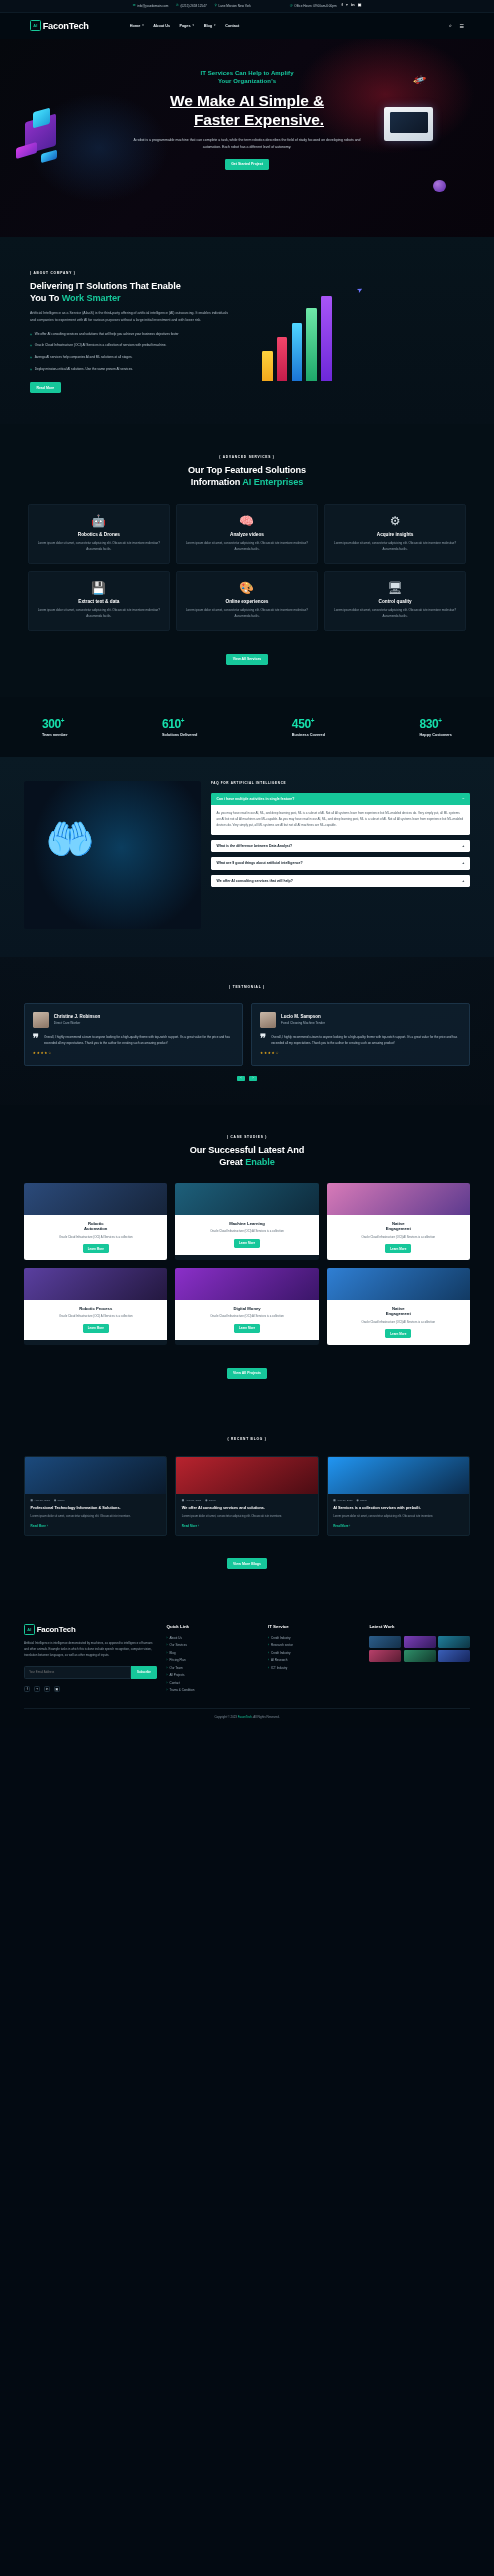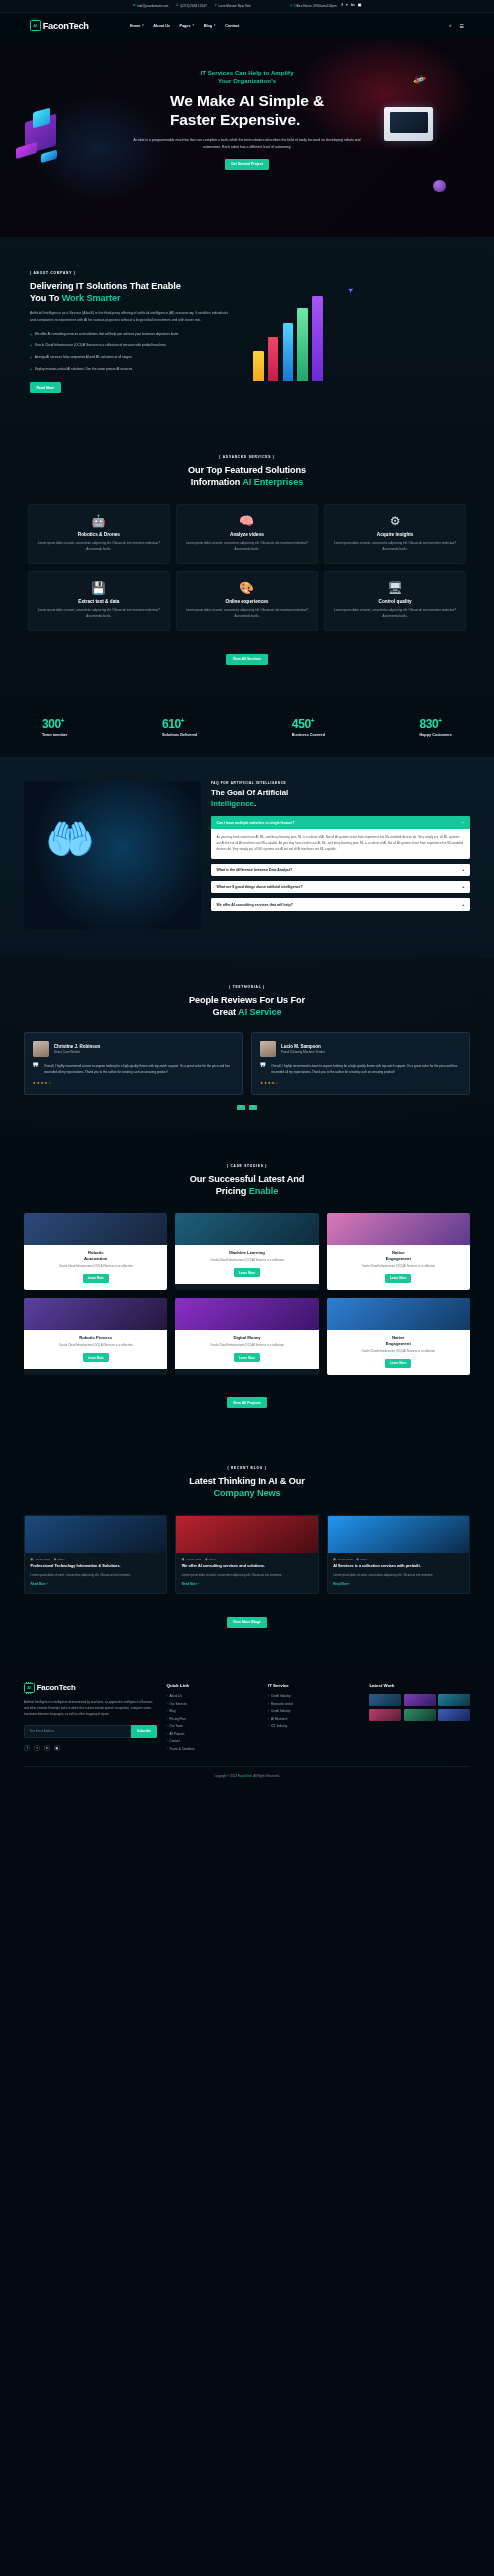--- a/index.html
+++ b/index.html
@@ -53,22 +53,22 @@
   .hero {
     height:198px; position:relative; overflow:hidden;
     background:
       radial-gradient(ellipse 127px 85px at 78% 28%, rgba(140,20,40,.55), transparent 70%),
       radial-gradient(ellipse 99px 78px at 20% 55%, rgba(20,50,90,.5), transparent 70%),
       linear-gradient(135deg,#05080d 0%,#0a0610 45%,#07040b 100%);
     display:flex; flex-direction:column; align-items:center; padding-top:30px;
   }
   .hero-sub { font-size:6px; color:#17c9a0; text-align:center; line-height:1.45; font-weight:600; letter-spacing:0.1px; }
   .hero-title {
-    font-size:15.5px; color:#fff; font-weight:bold; text-align:left;
-    line-height:1.22; margin-top:6.4px; letter-spacing:-0.1px;
+    font-size:15.5px; color:#fff; font-weight:bold; text-align:right;
+    line-height:1.22; margin-top:6.4px; letter-spacing:-0.1px;text-decoration:underline;
   }
   .hero-desc { font-size:3.5px; color:#c6d0d8; text-align:center; line-height:1.85; margin-top:7px; width:233px; }
   .btn-primary {
     margin-top:8.5px; background:#16c79a; color:#fff; border:none;
     font-size:3.5px; padding:3.5px 6.4px; border-radius:1.4px; font-weight:600; cursor:pointer;
   }
   .hero-cube { position:absolute; border-radius:2.1px; }
   .hc1 { left:25.4px; top:79px; width:31px; height:32px;
     background:linear-gradient(145deg,#9b35d8,#5a24a8); transform:skewY(-16deg); opacity:.92; }
   .hc2 { left:33px; top:71px; width:17px; height:15.5px;
@@ -85,21 +85,21 @@
   .hero-monitor::after{ content:""; position:absolute; left:5.6px; top:5.6px; width:38px; height:21px;
     background:linear-gradient(140deg,#1a2d45,#0d1726); border-radius:1.4px; }
   .hero-rocket { position:absolute; right:69px; top:35px; font-size:9.2px; transform:rotate(28deg); }
   .hero-planet { position:absolute; right:48px; top:141px; width:12.7px; height:12.7px;
     border-radius:50%; background:radial-gradient(circle at 35% 32%,#c98bff,#6a2ec4); opacity:.85; }
 
   
   .sec { position:relative; }
   .about {
     background:linear-gradient(180deg,#07141c 0%,#061018 100%);
-    padding:34px 30px 31px; display:flex; gap:15px; position:relative; overflow:hidden;
+    padding:34px 30px 31px; display:flex; gap:24px; position:relative; overflow:hidden;
   }
   .about-left { width:198px; }
   .tag {
     font-size:3.2px; letter-spacing:0.8px; color:#fff; font-weight:bold; margin-bottom:5px;
   }
   .tag-c { text-align:center; }
   .h2 { font-size:9.2px; color:#fff; font-weight:bold; line-height:1.32; letter-spacing:-0.1px; }
   .h2 .accent { color:#16c79a; }
   .about p { font-size:3.5px; color:#aebac4; line-height:2.05; margin-top:5.6px; }
   .bullets { margin-top:7.8px; display:flex; flex-direction:column; gap:5.6px; }
@@ -422,24 +422,20 @@
       <div class="cnt-lbl">Happy Customers</div>
     </div>
   </div>
 
   <div class="faq">
     <div class="faq-left">
       <div class="robot-hand">🤲</div>
     </div>
     <div class="faq-right">
       <div class="faq-tag">FAQ FOR ARTIFICIAL INTELLIGENCE</div>
-      <div class="faq-h">
-        <span>The Goal Of Artificial</span><br>
-        <span class="accent">Intelligence</span><span>.</span>
-      </div>
       <div class="acc">
         <div class="acc-item">
           <div class="acc-head open">
             <span>Can i have multiple activities in single feature?</span>
             <span>−</span>
           </div>
           <div class="acc-body">As you may have read in our AI, ML, and deep learning post, ML is a subset of AI. Not all AI systems learn from experience but ML-enabled devices do. Very simply put, all ML systems are AI but not all AI machines are ML-capable. As you may have read in our AI, ML, and deep learning post, ML is a subset of AI. Not all AI systems learn from experience but ML-enabled devices do. Very simply put, all ML systems are AI but not all AI machines are ML-capable.</div>
         </div>
         <div class="acc-item">
           <div class="acc-head closed">
@@ -458,24 +454,20 @@
             <span>We offer AI consulting services that will help?</span>
             <span>+</span>
           </div>
         </div>
       </div>
     </div>
   </div>
 
   <div class="testi">
     <div class="tag tag-c">( TESTMONIAL )</div>
-    <div class="h2 center">
-      <span>People Reviews For Us For</span><br>
-      <span>Great </span><span class="accent">AI Service</span>
-    </div>
     <div class="t-grid">
       <div class="t-card">
         <div class="t-top">
           <div class="t-av"></div>
           <div>
             <div class="t-name">Christine J. Robinson</div>
             <div class="t-role">Direct Care Worker</div>
           </div>
         </div>
         <div class="t-quote-row">
@@ -502,21 +494,21 @@
     <div class="t-nav">
       <span>‹</span>
       <span>›</span>
     </div>
   </div>
 
   <div class="projects">
     <div class="tag tag-c">( CASE STUDIES )</div>
     <div class="h2 center">
       <span>Our Successful Latest And</span><br>
-      <span>Pricing </span><span class="accent">Enable</span>
+      <span>Great </span><span class="accent">Enable</span>
     </div>
     <div class="p-grid">
       <div class="p-card">
         <div class="p-img i1"></div>
         <div class="p-body">
           <div class="p-title" style="white-space:pre-line">Robotic
 Automation</div>
           <div class="p-desc">Oracle Cloud Infrastructure (OCI) AI Services is a collection</div>
           <button class="p-btn">Learn More</button>
         </div>
@@ -564,24 +556,20 @@
         </div>
       </div>
     </div>
     <div class="svc-btn-wrap">
       <button class="btn-primary">View All Projects</button>
     </div>
   </div>
 
   <div class="blog">
     <div class="tag tag-c">( RECENT BLOG )</div>
-    <div class="h2 center">
-      <span>Latest Thinking In AI &amp; Our</span><br>
-      <span class="accent">Company News</span>
-    </div>
     <div class="b-grid">
       <div class="b-card">
         <div class="b-img g1"></div>
         <div class="b-meta">
           <span>
               <b>▦</b>
               <i style="font-style:normal">April 20, 2023</i>
             </span>
           <span>
               <b>◉</b>

